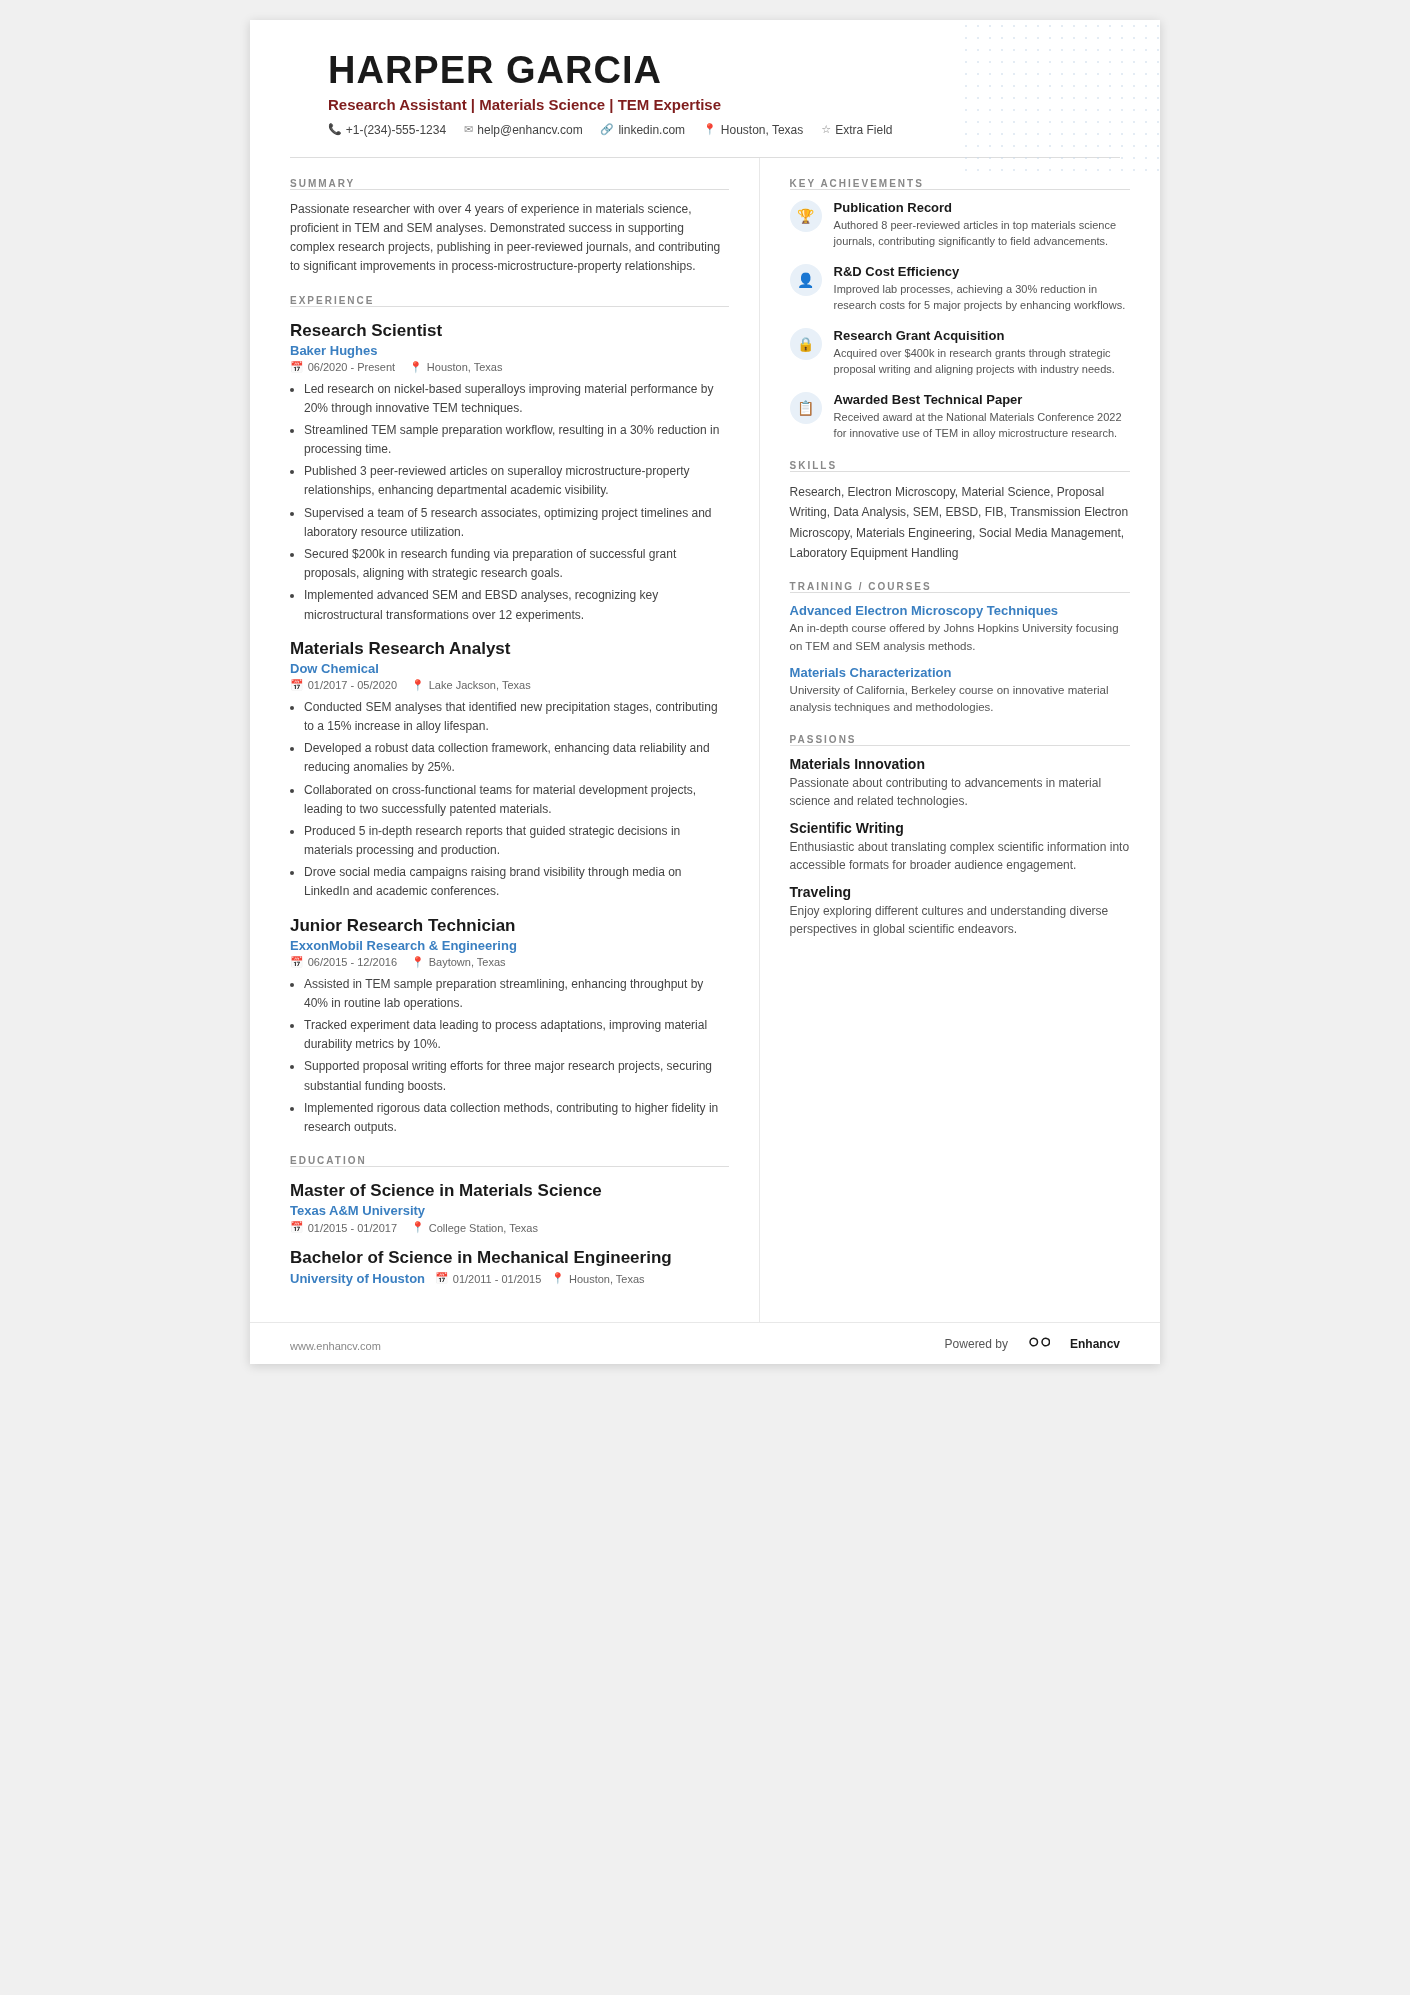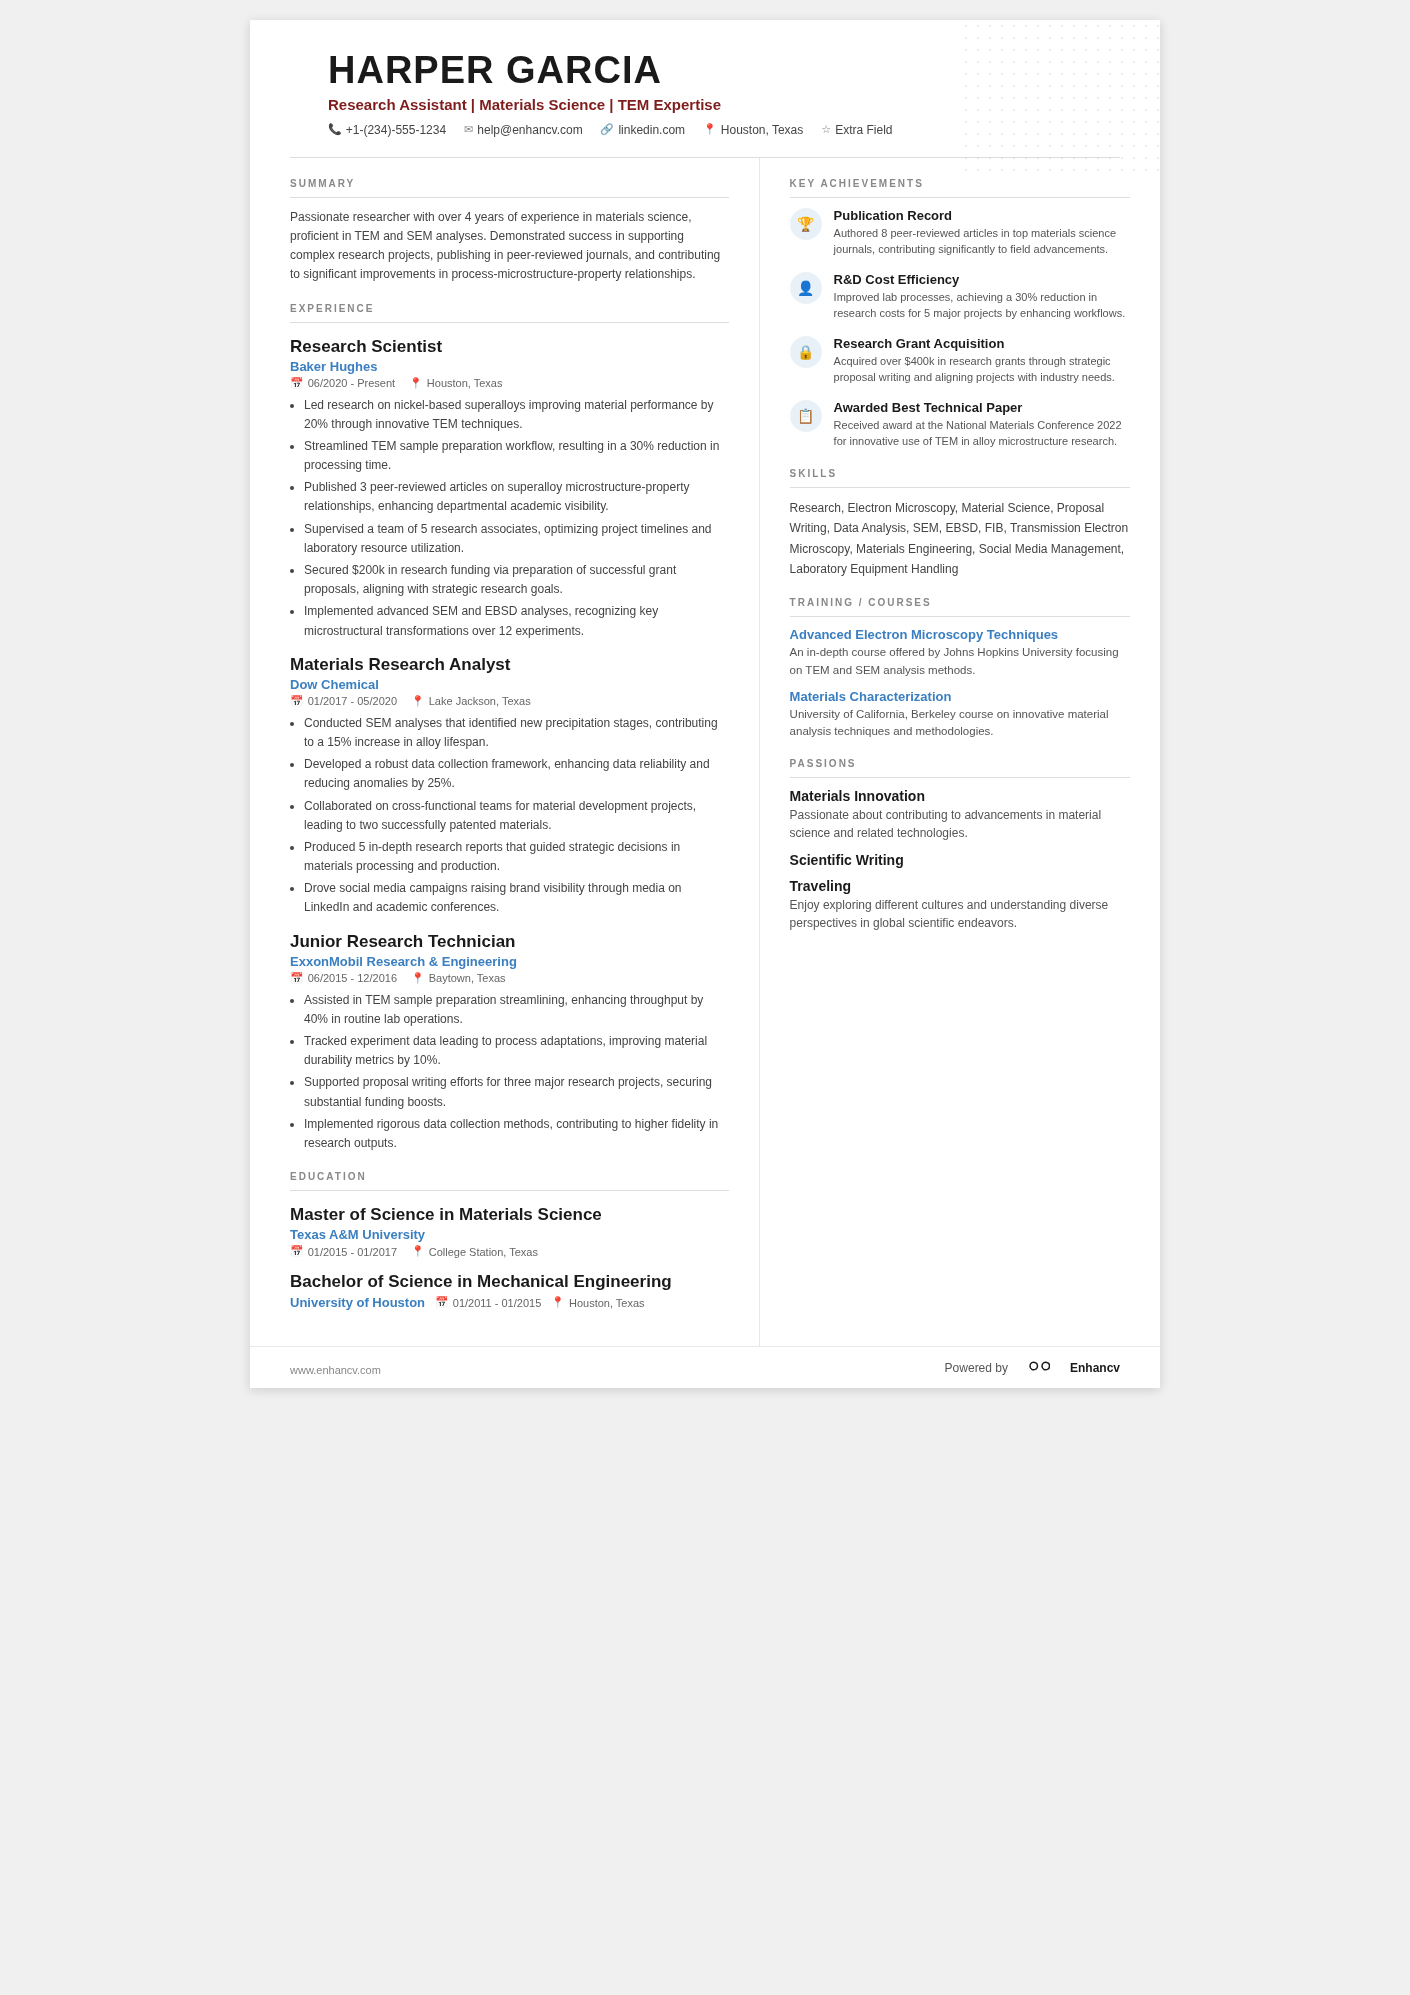--- a/index.html
+++ b/index.html
@@ -84,21 +84,21 @@
       padding: 20px 30px 30px 30px;
     }
     .section-title {
       font-size: 10px;
       font-weight: 700;
       color: #888;
       letter-spacing: 2px;
       text-transform: uppercase;
       margin-bottom: 10px;
       margin-top: 18px;
-      padding-bottom: 8px;
+      padding-bottom: 0;
       border-bottom: 1px solid #ddd;
     }
     .section-title:first-child {
       margin-top: 0;
     }
     .summary-text {
       font-size: 12px;
       color: #444;
       line-height: 1.6;
     }
@@ -401,20 +401,21 @@
 
       <div class="training-title">Materials Characterization</div>
       <div class="training-desc">University of California, Berkeley course on innovative material analysis techniques and methodologies.</div>
 
       <div class="section-title">PASSIONS</div>
 
       <div class="passion-title">Materials Innovation</div>
       <div class="passion-desc">Passionate about contributing to advancements in material science and related technologies.</div>
 
       <div class="passion-title">Scientific Writing</div>
+      <div class="passion-desc">Enthusiastic about translating complex scientific information into accessible formats for broader audience engagement.</div>
 
       <div class="passion-title">Traveling</div>
       <div class="passion-desc">Enjoy exploring different cultures and understanding diverse perspectives in global scientific endeavors.</div>
 
     </div>
   </div>
 
   <div class="footer">
     <span>www.enhancv.com</span>
     <div class="footer-logo">

